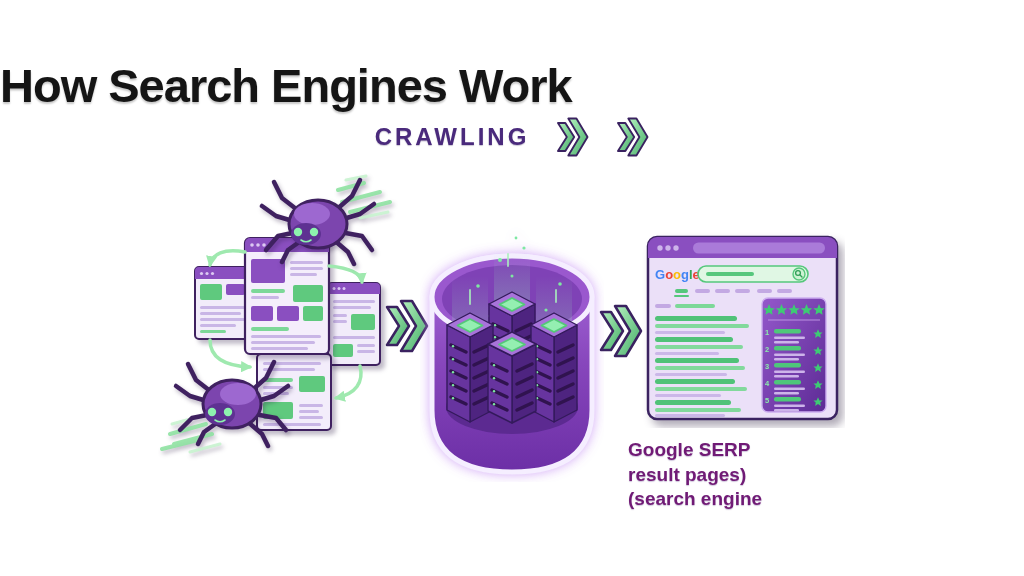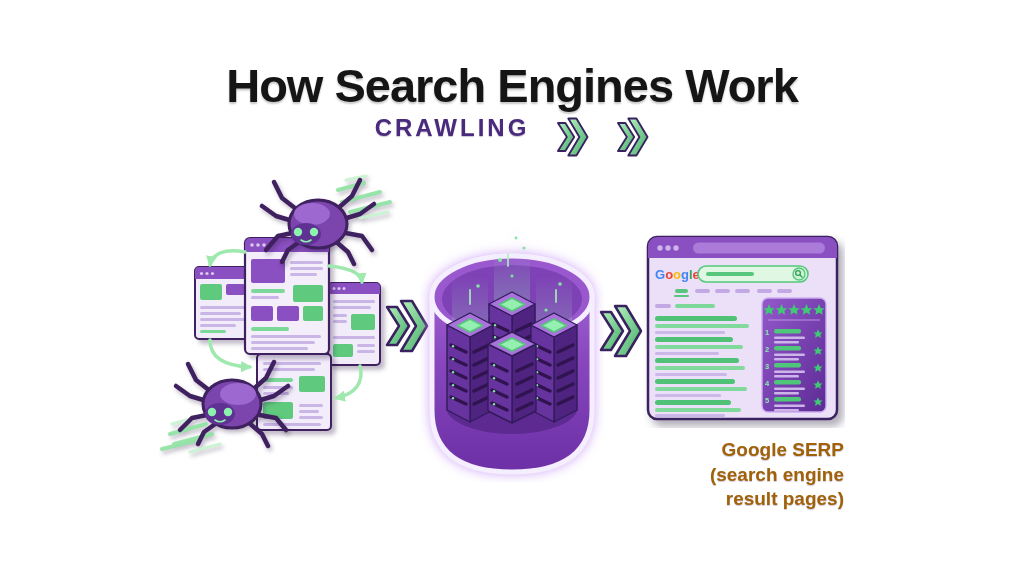--- a/index.html
+++ b/index.html
@@ -1,34 +1,34 @@
 <!DOCTYPE html>
 <html><head>
 <meta charset="utf-8">
 <style>
   html,body{margin:0;padding:0;background:#ffffff;}
   #stage{position:relative;width:1024px;height:576px;background:#ffffff;overflow:hidden;
          font-family:"Liberation Sans", sans-serif;}
   .defs-svg{position:absolute;width:0;height:0;}
-  .title{position:absolute;top:58px;left:0;width:100%;text-align:center;
+  .title{position:absolute;top:58px;left:0;width:100%;
          font-size:47px;font-weight:bold;letter-spacing:-1px;color:#151515;
          text-shadow:0 2px 2px rgba(0,0,0,0.22);}
   .stages{position:absolute;top:114px;left:0;width:100%;display:flex;
-          justify-content:center;gap:26px;}
+          justify-content:center;align-items:center;gap:26px;}
   .stage-label{font-size:24px;font-weight:bold;letter-spacing:3px;color:#4a2a7c;
                text-shadow:0 1px 1px rgba(40,20,80,0.25);}
   .chev-small{width:34px;height:46px;}
   .flow-arrow{position:absolute;}
   .illus{position:absolute;}
   .win-shadow{filter:drop-shadow(4px 4px 2px rgba(35,18,60,0.28));}
   .spider-shadow{filter:drop-shadow(2px 3px 2px rgba(35,18,60,0.3));}
   .cyl-glow{filter:drop-shadow(0 0 6px rgba(205,160,245,0.9));}
   .serp-shadow{filter:drop-shadow(5px 6px 4px rgba(30,15,50,0.35));}
-  .caption{position:absolute;left:628px;top:438px;width:216px;text-align:right;
-           color:#a16207;font-weight:bold;font-size:19px;line-height:1.3;
+  .caption{position:absolute;left:628px;top:438px;width:216px;text-align:left;
+           color:#701a75;font-weight:bold;font-size:19px;line-height:1.3;
            text-shadow:0 1px 1px rgba(60,25,110,0.25);}
   .google-logo{font-size:13px;font-weight:bold;}
   .gl0{fill:#4285F4}.gl1{fill:#EA4335}.gl2{fill:#FBBC05}
   .gl3{fill:#4285F4}.gl4{fill:#34A853}.gl5{fill:#EA4335}
   .rank-num{font-size:7.5px;font-weight:bold;fill:#8bedaa;}
 </style>
 </head>
 <body>
 
 <div id="stage">
@@ -460,17 +460,17 @@
           <rect x="143" y="178.5" width="31" height="2.6" rx="1.3" fill="#cdb4ea"></rect>
           <rect x="143" y="183" width="25" height="2.6" rx="1.3" fill="#cdb4ea"></rect>
           <use href="#star-shape" transform="translate(187,176) scale(0.8)" fill="#3ecb74"></use>
         </g>
       </g>
     </g>
   </svg>
 
   <div class="caption">
     <div>Google SERP</div>
+    <div>result pages)</div>
     <div>(search engine</div>
-    <div>result pages)</div>
   </div>
 
 </div>
 
 </body></html>

